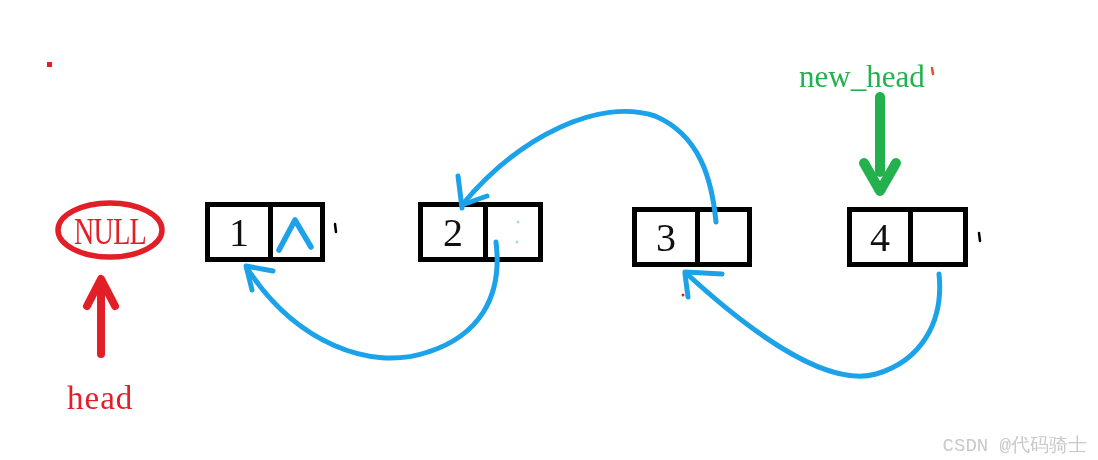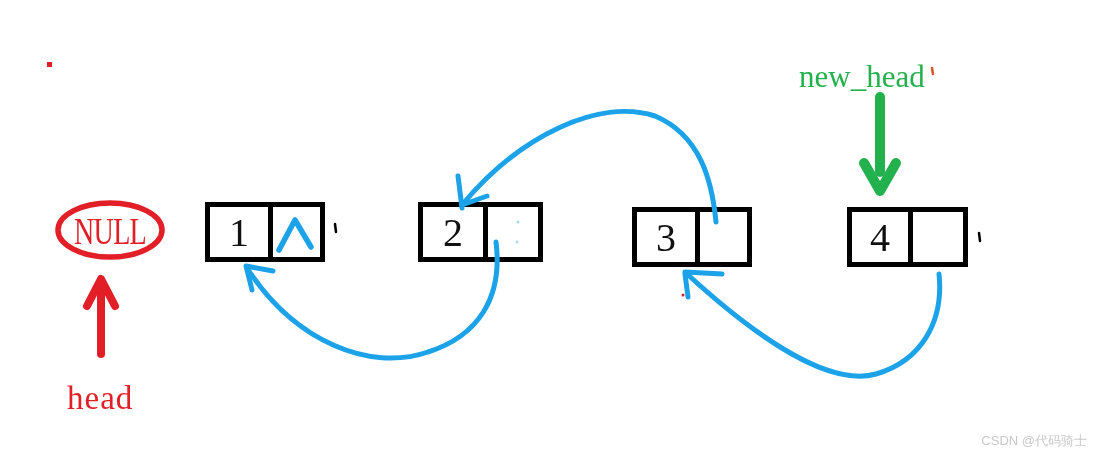--- a/index.html
+++ b/index.html
@@ -9,22 +9,22 @@
   .node{position:absolute;height:60px;border:5px solid #000;box-sizing:border-box;
         display:flex;background:#fff;z-index:2;}
   .node .val{width:58px;border-right:5px solid #000;display:flex;align-items:center;
              justify-content:center;font-size:40px;color:#111;}
   .node .ptr{flex:1;}
   .lbl{position:absolute;z-index:3;white-space:nowrap;}
   #null-label{left:58px;top:209px;width:104px;text-align:center;font-size:38px;
               transform:scaleX(0.74);transform-origin:center;letter-spacing:-1px;}
   #head-label{left:67px;top:360px;font-size:33px;letter-spacing:1px;margin-top:20px;}
   #new-head-label{left:799px;top:59px;font-size:31px;}
-  #watermark{position:absolute;right:11px;top:432px;font-family:Liberation Sans, sans-serif;
-             font-size:13px;z-index:3;text-align:center;}
+  #watermark{position:absolute;right:11px;top:432px;font-family:Liberation Mono, monospace;
+             font-size:19px;z-index:3;text-align:center;}
 </style>
 </head>
 <body>
 
 <div id="canvas">
 
   <div class="node" style="left:205px;top:202px;width:120px;">
     <div class="val">1</div>
     <div class="ptr"></div>
   </div>

